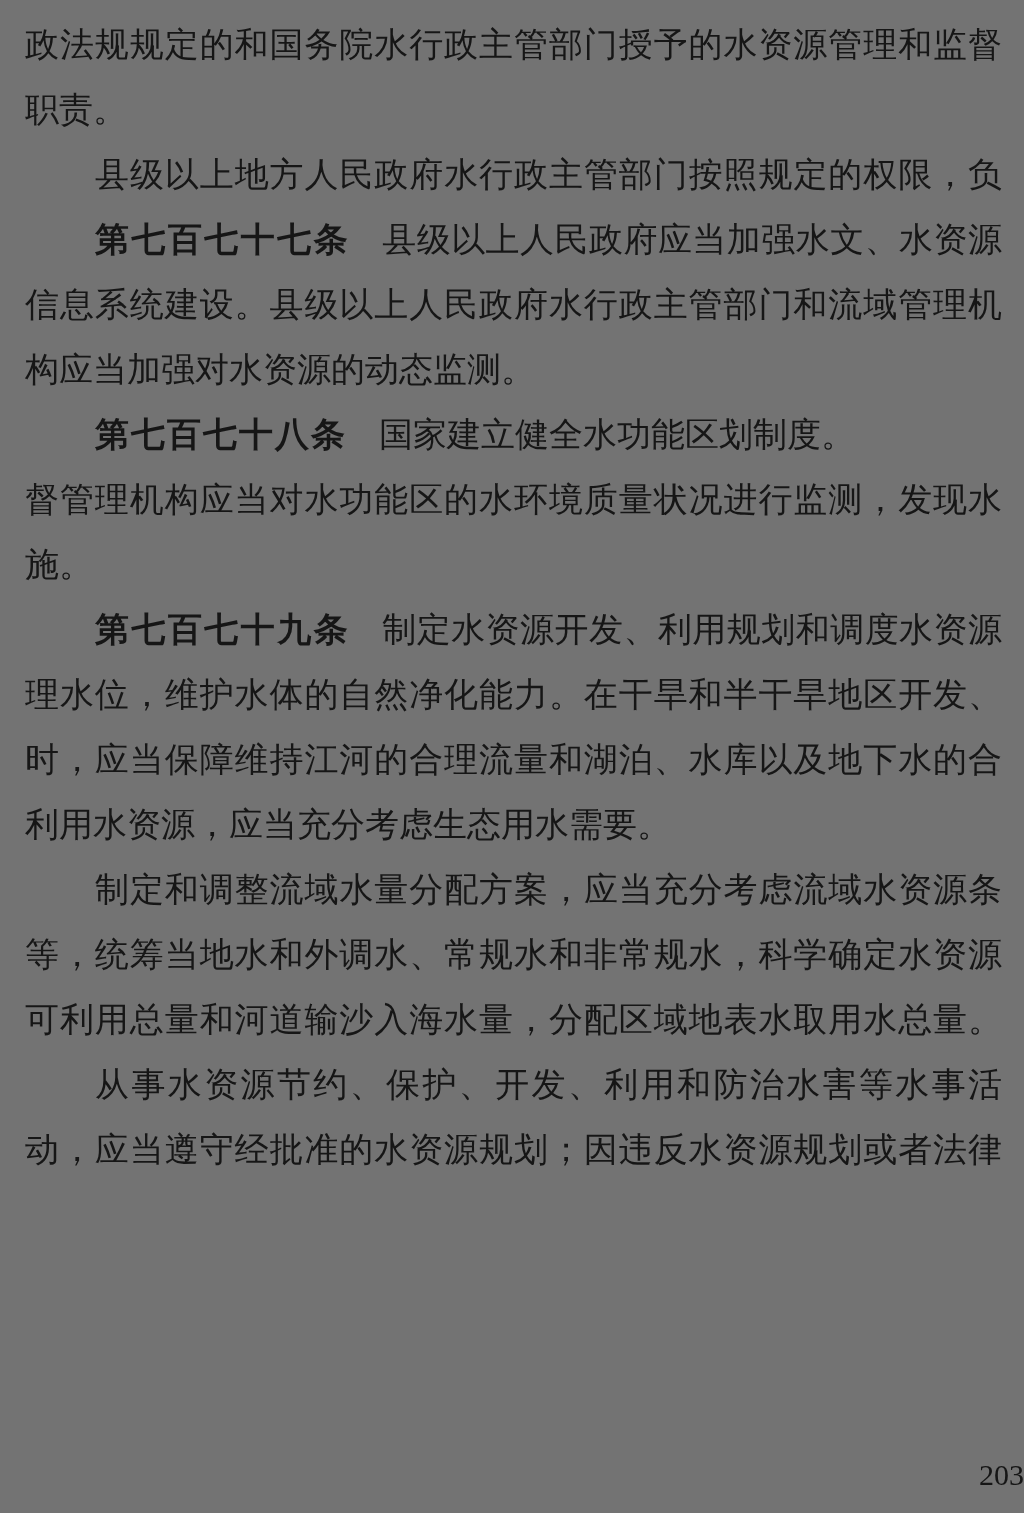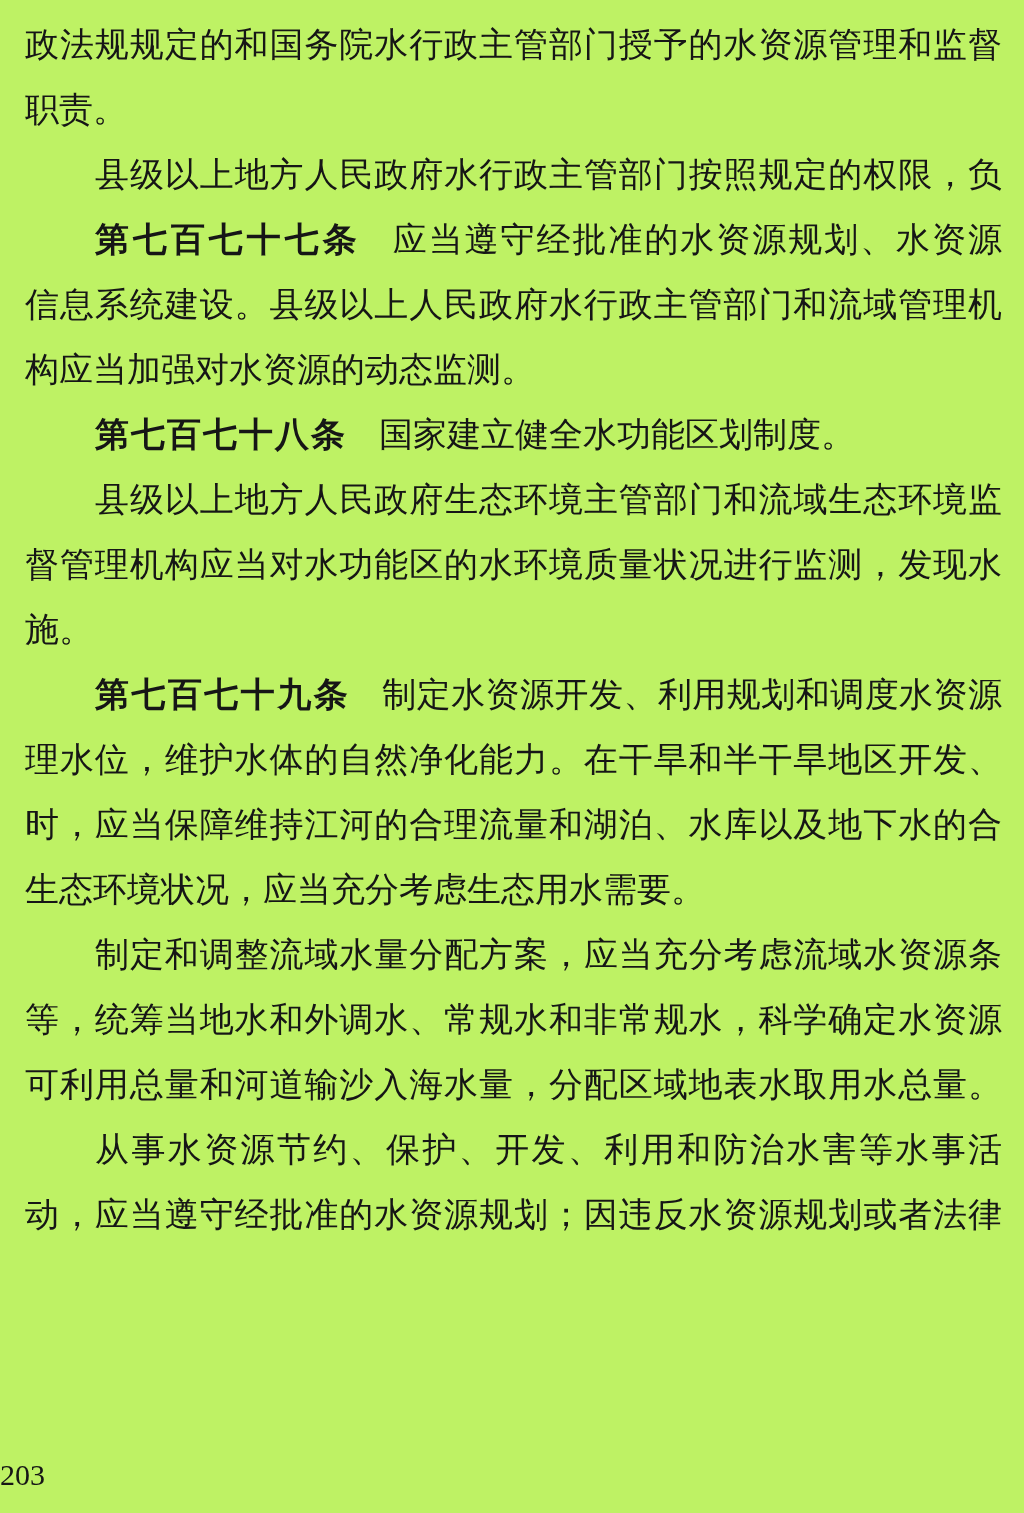--- a/index.html
+++ b/index.html
@@ -4,21 +4,21 @@
 <style>
   html, body {
     margin: 0;
     padding: 0;
     background: #ffffff;
   }
   .page {
     position: relative;
     width: 1024px;
     height: 1513px;
-    background: #bef264;
+    background: #737373;
     overflow: hidden;
     font-family: "Liberation Serif", "DejaVu Serif", serif;
     color: #161616;
   }
   .text-block {
     position: absolute;
     left: 25px;
     top: 12px;
     width: 977px;
   }
@@ -41,50 +41,49 @@
     font-weight: 700;
     font-family: Liberation Sans, sans-serif;
     margin-right: 32px;
     letter-spacing: 2px;
   }
   .page-number {
     position: absolute;
     left: 0;
     top: 1455px;
     width: 100%;
-    text-align: left;
+    text-align: right;
     font-size: 30px;
     line-height: 40px;
     color: #161616;
   }
 </style>
 </head>
 <body>
 
 <div class="page">
   <div class="text-block">
 
     <div class="line fill"><span>政法规规定的和国务院水行政主管部门授予的水资源管理和监督</span></div>
     <div class="line"><span>职责。</span></div>
     <div class="line fill indent"><span>县级以上地方人民政府水行政主管部门按照规定的权限，负</span></div>
 
-    <div class="line fill indent"><span class="article">第七百七十七条</span><span>应当遵守经批准的水资源规划、水资源</span></div>
+    <div class="line fill indent"><span class="article">第七百七十七条</span><span>县级以上人民政府应当加强水文、水资源</span></div>
     <div class="line fill"><span>信息系统建设。县级以上人民政府水行政主管部门和流域管理机</span></div>
     <div class="line"><span>构应当加强对水资源的动态监测。</span></div>
 
     <div class="line indent"><span class="article">第七百七十八条</span><span>国家建立健全水功能区划制度。</span></div>
 
-    <div class="line fill indent"><span>县级以上地方人民政府生态环境主管部门和流域生态环境监</span></div>
     <div class="line fill"><span>督管理机构应当对水功能区的水环境质量状况进行监测，发现水</span></div>
     <div class="line"><span>施。</span></div>
 
     <div class="line fill indent"><span class="article">第七百七十九条</span><span>制定水资源开发、利用规划和调度水资源</span></div>
     <div class="line fill"><span>理水位，维护水体的自然净化能力。在干旱和半干旱地区开发、</span></div>
     <div class="line fill"><span>时，应当保障维持江河的合理流量和湖泊、水库以及地下水的合</span></div>
-    <div class="line"><span>生态环境状况，应当充分考虑生态用水需要。</span></div>
+    <div class="line"><span>利用水资源，应当充分考虑生态用水需要。</span></div>
 
     <div class="line fill indent"><span>制定和调整流域水量分配方案，应当充分考虑流域水资源条</span></div>
     <div class="line fill"><span>等，统筹当地水和外调水、常规水和非常规水，科学确定水资源</span></div>
     <div class="line fill"><span>可利用总量和河道输沙入海水量，分配区域地表水取用水总量。</span></div>
 
     <div class="line fill indent"><span>从事水资源节约、保护、开发、利用和防治水害等水事活</span></div>
     <div class="line fill"><span>动，应当遵守经批准的水资源规划；因违反水资源规划或者法律</span></div>
 
   </div>
 

